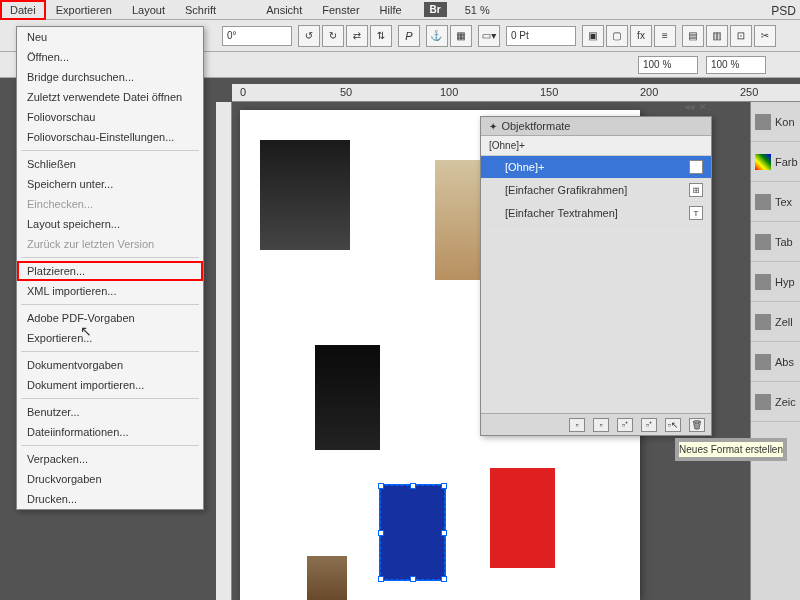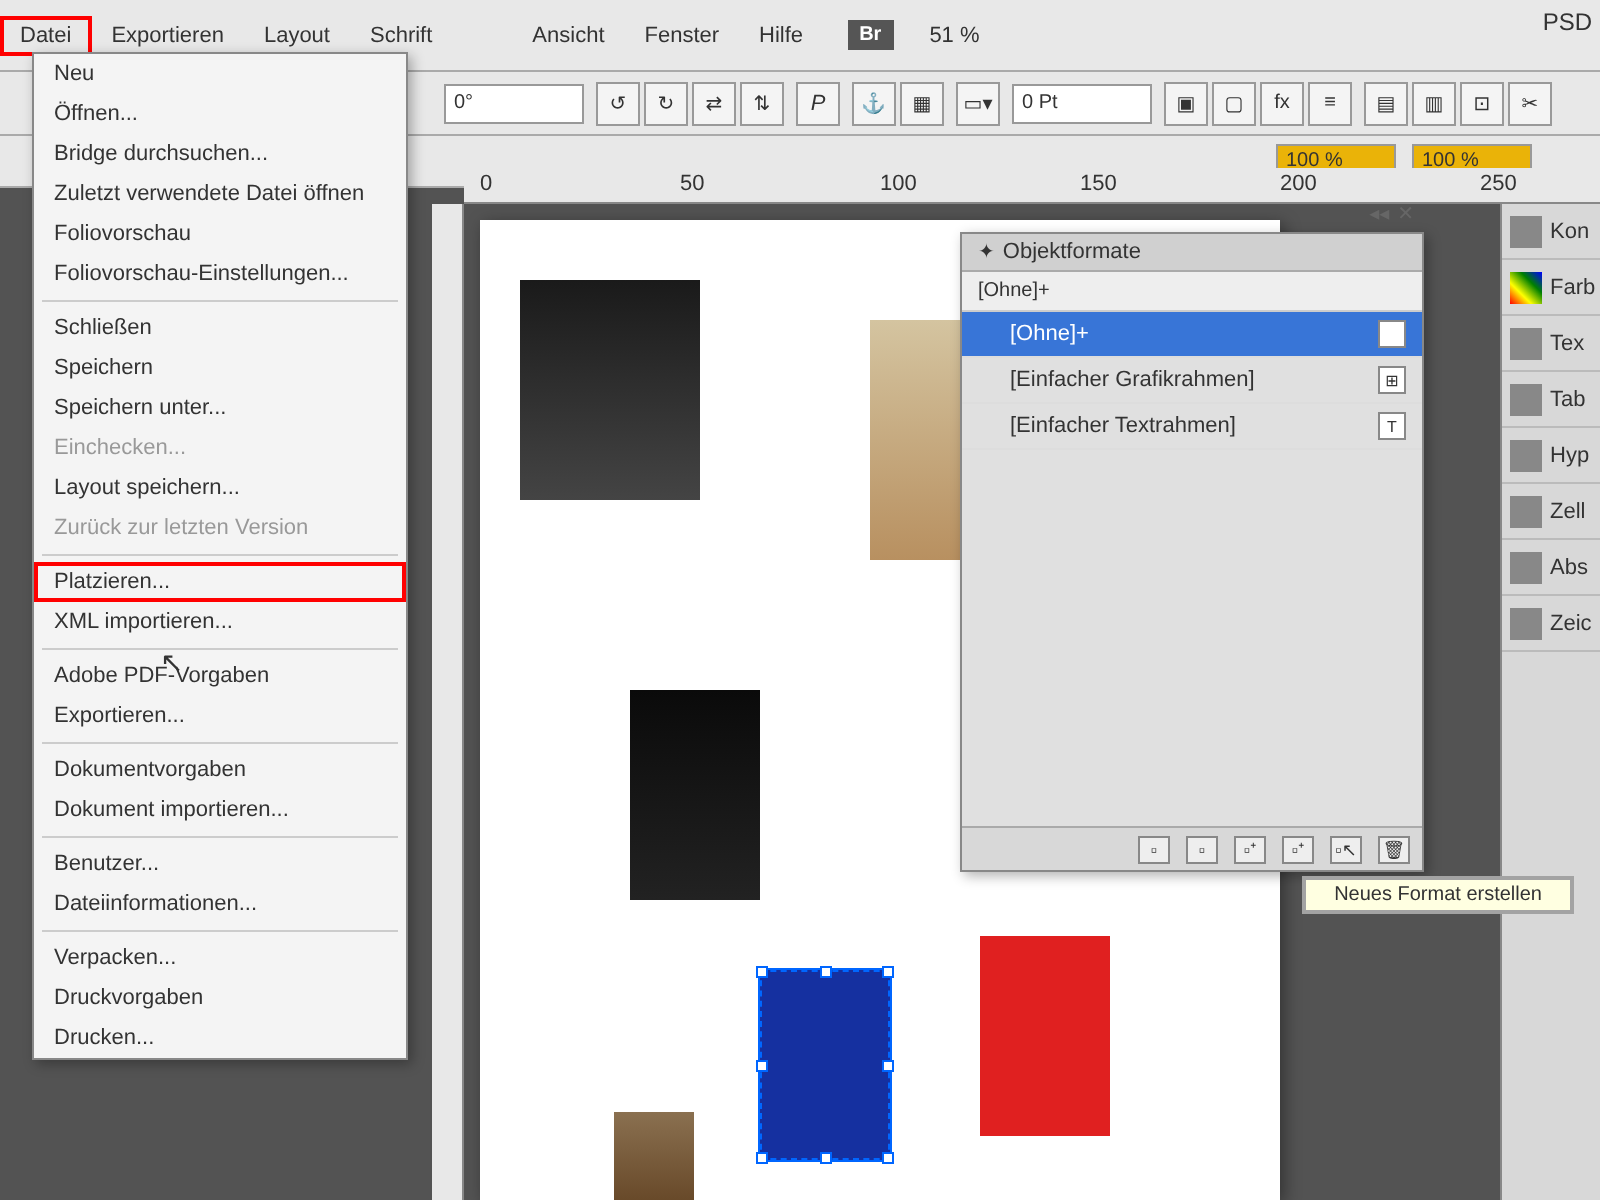--- a/index.html
+++ b/index.html
@@ -1,28 +1,28 @@
 <!DOCTYPE html>
 <html><head>
 <meta charset="utf-8">
 <style>
 *{box-sizing:border-box;margin:0;padding:0;font-family:"Segoe UI",Tahoma,sans-serif;font-size:11px;color:#333}
 body{background:#535353;width:800px;height:600px;overflow:hidden;position:relative}
-.menubar{background:#e8e8e8;height:36px;display:flex;align-items:center;border-bottom:1px solid #aaa;position:relative;z-index:5}
+.menubar{background:#e8e8e8;height:20px;display:flex;align-items:center;border-bottom:1px solid #aaa;position:relative;z-index:5}
 .menubar .mi{padding:4px 10px;cursor:default}
 .menubar .highlight{border:2px solid red;padding:2px 8px}
 .menubar .br{background:#555;color:#fff;padding:2px 6px;font-weight:bold;font-size:10px}
 .menubar .zoom{margin:0 18px}
 .menubar .psd{position:absolute;right:4px;top:4px;font-size:12px}
 .toolbar2{background:#e8e8e8;height:32px;border-bottom:1px solid #aaa;display:flex;align-items:center;padding:0 6px;gap:6px}
 .toolbar2 .grp{display:flex;gap:2px;align-items:center}
 .toolbar2 .btn,.toolbar2 .box{width:22px;height:22px;border:1px solid #999;background:#f4f4f4;display:flex;align-items:center;justify-content:center;font-size:10px}
 .toolbar2 .field{width:70px;height:20px;border:1px solid #999;background:#fff;padding:0 4px;display:flex;align-items:center;font-size:10px}
 .toolbar3{background:#e8e8e8;height:26px;border-bottom:1px solid #aaa;display:flex;align-items:center;justify-content:flex-end;padding:0 6px;gap:8px}
-.toolbar3 .field{width:60px;height:18px;border:1px solid #999;background:#eab308;padding:0 4px;font-size:10px;display:flex;align-items:center}
+.toolbar3 .field{width:60px;height:18px;border:1px solid #999;background:#ffffff;padding:0 4px;font-size:10px;display:flex;align-items:center}
 .ruler-h{position:absolute;left:232px;right:0;top:84px;height:18px;background:#e8e8e8;border-bottom:1px solid #888;font-size:9px;color:#555}
 .ruler-h span{position:absolute;top:2px}
 .ruler-v{position:absolute;left:216px;top:102px;bottom:0;width:16px;background:#e8e8e8;border-right:1px solid #888}
 .fileMenu{position:absolute;left:16px;top:26px;width:188px;background:#f4f4f4;border:1px solid #888;box-shadow:2px 2px 6px rgba(0,0,0,.3);z-index:100}
 .fileMenu .item{padding:4px 10px;cursor:default}
 .fileMenu .item.disabled{color:#999}
 .fileMenu .sep{height:1px;background:#ccc;margin:3px 4px}
 .fileMenu .item.sel{border:2px solid red;padding:2px 8px}
 .canvas{position:absolute;left:232px;top:102px;right:0;bottom:0;background:#535353}
 .page{position:absolute;left:8px;top:8px;width:400px;height:490px;background:#fff;box-shadow:2px 2px 8px rgba(0,0,0,.4)}
@@ -38,23 +38,23 @@
 .panel .tab{background:#d0d0d0;padding:3px 8px;font-size:10px;border-bottom:1px solid #aaa;display:flex;align-items:center;gap:4px}
 .panel .hdr{padding:4px 8px;font-size:10px;border-bottom:1px solid #ccc;background:#eee}
 .panel .row{padding:4px 8px 4px 24px;font-size:10px;border-bottom:1px solid #ddd;display:flex;justify-content:space-between;align-items:center}
 .panel .row.active{background:#3875d7;color:#fff}
 .panel .row.active span{color:#fff}
 .panel .icn{width:14px;height:14px;border:1px solid #888;background:#fff;font-size:8px;display:flex;align-items:center;justify-content:center}
 .panel .footer{position:absolute;bottom:0;left:0;right:0;height:22px;background:#d8d8d8;border-top:1px solid #aaa;display:flex;justify-content:flex-end;align-items:center;gap:8px;padding:0 6px}
 .panel .footer .fb{width:16px;height:14px;border:1px solid #888;background:#eee;font-size:9px;display:flex;align-items:center;justify-content:center}
 .panel .closebtns{position:absolute;right:4px;top:-16px;display:flex;gap:4px}
 .panel .closebtns div{font-size:10px;color:#666}
-.tooltip{position:absolute;right:13px;top:438px;background:#ffffe1;border:2px solid #a3a3a3;padding:2px 14px;font-size:10px;z-index:200}
+.tooltip{position:absolute;right:13px;top:438px;background:#ffffe1;border:4px solid #a3a3a3;padding:2px 0;font-size:10px;z-index:200}
 .sidepanels{position:absolute;right:0;top:102px;width:50px;bottom:0;background:#d8d8d8;border-left:1px solid #888;z-index:40}
-.sidepanels .sp{height:28px;border-bottom:1px solid #bbb;display:flex;align-items:center;padding:0 4px;gap:4px;font-size:10px;color:#444;overflow:hidden}
+.sidepanels .sp{height:40px;border-bottom:1px solid #bbb;display:flex;align-items:center;padding:0 4px;gap:4px;font-size:10px;color:#444;overflow:hidden}
 .sidepanels .sp .ic{width:16px;height:16px;background:#888;flex-shrink:0}
 .cursor{position:absolute;left:80px;top:323px;z-index:101;font-size:14px;pointer-events:none}
 </style>
 </head>
 <body>
 
 <div class="menubar">
   <div class="mi highlight">Datei</div>
   <div class="mi">Exportieren</div>
   <div class="mi">Layout</div>
@@ -205,21 +205,20 @@
 
 <div class="fileMenu" id="fileMenu">
     <div class="item">Neu</div>
     <div class="item">Öffnen...</div>
     <div class="item">Bridge durchsuchen...</div>
     <div class="item">Zuletzt verwendete Datei öffnen</div>
     <div class="item">Foliovorschau</div>
     <div class="item">Foliovorschau-Einstellungen...</div>
     <div class="sep"></div>
     <div class="item">Schließen</div>
-    <div class="item">Speichern</div>
     <div class="item">Speichern unter...</div>
     <div class="item disabled">Einchecken...</div>
     <div class="item">Layout speichern...</div>
     <div class="item disabled">Zurück zur letzten Version</div>
     <div class="sep"></div>
     <div class="item sel">Platzieren...</div>
     <div class="item">XML importieren...</div>
     <div class="sep"></div>
     <div class="item">Adobe PDF-Vorgaben</div>
     <div class="item">Exportieren...</div>

